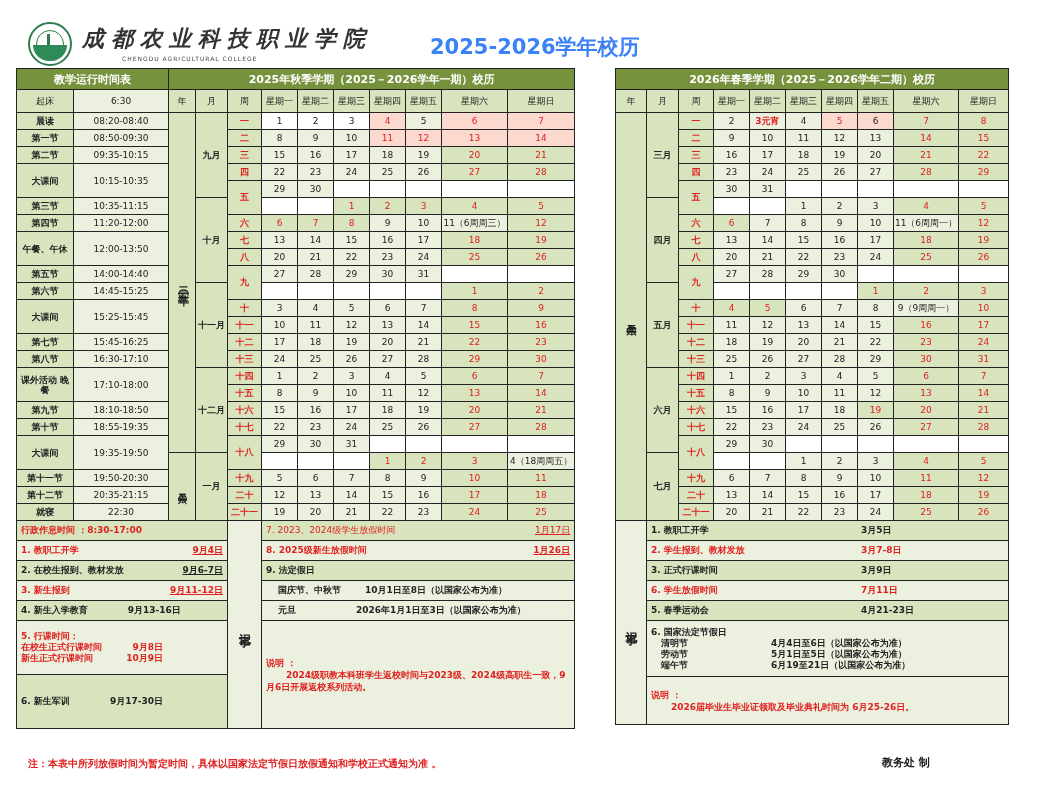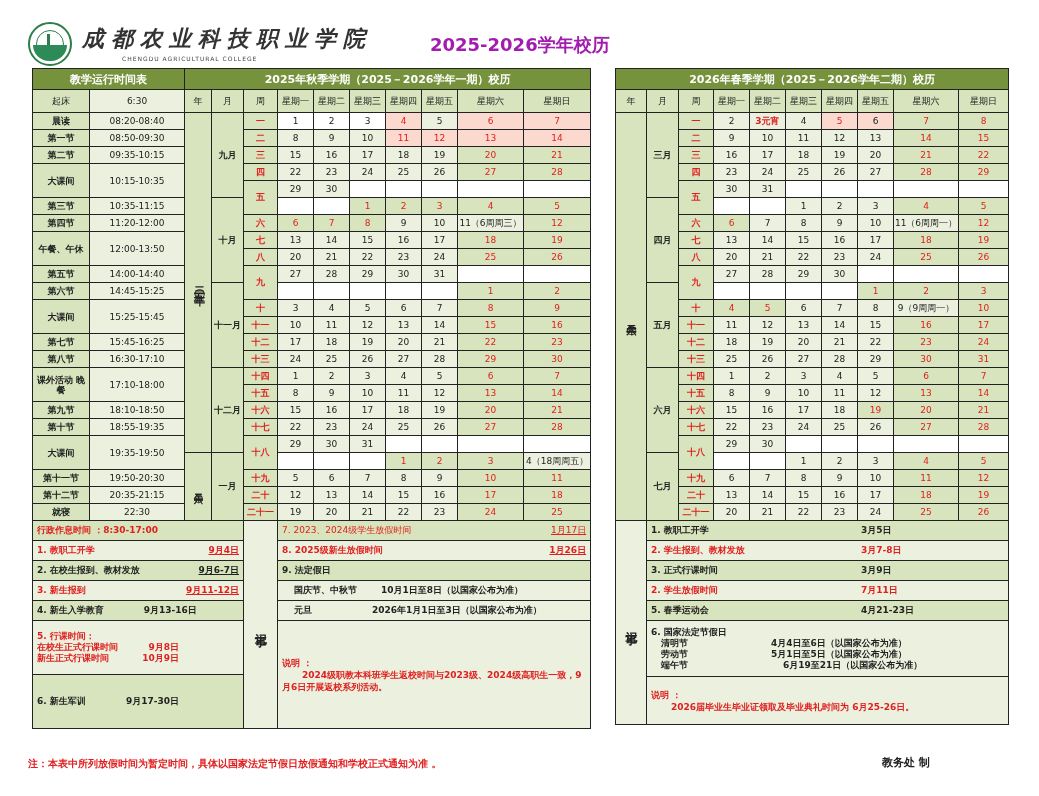--- a/index.html
+++ b/index.html
@@ -3,21 +3,21 @@
 <meta charset="utf-8">
 <style>
   * { box-sizing: border-box; margin: 0; padding: 0; }
   body { width: 1039px; height: 796px; background: #fff; font-family: "DejaVu Sans", sans-serif; position: relative; overflow: hidden; color: #222; }
   .logo { position: absolute; left: 28px; top: 22px; width: 44px; height: 44px; border-radius: 50%; border: 2px solid #2e7d4a; background: #fff; overflow: hidden; }
   .logo .inner { position: absolute; left: 6px; top: 6px; width: 28px; height: 28px; border-radius: 50%; border: 1px solid #2e7d4a; }
   .logo .bottom { position: absolute; left: 3px; bottom: 3px; width: 34px; height: 16px; background: #2e8b57; border-radius: 0 0 17px 17px; }
   .logo .wheat { position: absolute; left: 17px; top: 10px; width: 3px; height: 14px; background: #2e7d4a; }
   .college-cn { position: absolute; left: 82px; top: 24px; font-family: "DejaVu Serif", serif; font-size: 22px; font-weight: bold; letter-spacing: 7px; color: #333; font-style: italic; }
   .college-en { position: absolute; left: 122px; top: 55px; font-size: 6px; letter-spacing: 1px; color: #444; }
-  .doc-title { position: absolute; left: 430px; top: 33px; font-size: 18px; font-weight: bold; color: #a21caf; }
+  .doc-title { position: absolute; left: 430px; top: 33px; font-size: 21px; font-weight: bold; color: #3b82f6; }
 
   table { border-collapse: collapse; position: absolute; table-layout: fixed; }
   td, th { border: 1.5px solid #222; text-align: center; vertical-align: middle; font-size: 9px; height: 17px; padding: 0; overflow: hidden; white-space: nowrap; }
   .hdr { background: #76923c; color: #fff; font-size: 11px; font-weight: bold; height: 21px; }
   .colhead { background: #d7e4bd; font-weight: normal; font-size: 9px; height: 23px; }
   .lg { background: #d7e4bd; }
   .pale { background: #ebf1de; }
   .white { background: #fff; }
   .pink { background: #fbd9cf; }
   .red { color: #e02020; }
@@ -36,21 +36,21 @@
 
 <div class="logo">
     <div class="inner"></div>
     <div class="wheat"></div>
     <div class="bottom"></div>
   </div>
 <div class="college-cn">成都农业科技职业学院</div>
 <div class="college-en">CHENGDU AGRICULTURAL COLLEGE</div>
 <div class="doc-title">2025-2026学年校历</div>
 
-<table id="fall" style="left:32px; top:68px; width:472px;padding-left:48px;">
+<table id="fall" style="left:16px; top:68px; width:472px;padding-left:48px;">
   <colgroup>
     <col style="width:57px">
       <col style="width:95px">
       <col style="width:27px">
       <col style="width:32px">
       <col style="width:34px">
     <col style="width:36px">
       <col style="width:36px">
       <col style="width:36px">
       <col style="width:36px">
@@ -673,31 +673,31 @@
         <td class="pale vert" rowspan="8" style="text-align:center;font-size:12px">记事</td>
         <td class="lg" colspan="9" style="height:20px"><span class="bold" style="display:inline-block;width:210px"><span>1. 教职工开学</span></span><span class="bold">3月5日</span></td>
       </tr>
       <tr class="notes">
         <td class="pale note-red" colspan="9" style="height:20px"><span class="bold" style="display:inline-block;width:210px"><span>2. 学生报到、教材发放</span></span><span class="bold">3月7-8日</span></td>
       </tr>
       <tr class="notes">
         <td class="lg" colspan="9" style="height:20px"><span class="bold" style="display:inline-block;width:210px"><span>3. 正式行课时间</span></span><span class="bold">3月9日</span></td>
       </tr>
       <tr class="notes">
-        <td class="pale note-red" colspan="9" style="height:20px"><span class="bold" style="display:inline-block;width:210px"><span>2. 学生放假时间</span></span><span class="bold">7月11日</span></td>
+        <td class="pale note-red" colspan="9" style="height:20px"><span class="bold" style="display:inline-block;width:210px"><span>6. 学生放假时间</span></span><span class="bold">7月11日</span></td>
       </tr>
       <tr class="notes">
         <td class="lg" colspan="9" style="height:20px"><span class="bold" style="display:inline-block;width:210px"><span>5. 春季运动会</span></span><span class="bold">4月21-23日</span></td>
       </tr>
       <tr class="notes">
         <td class="pale" colspan="9" style="height:56px;line-height:11px">
           <div class="bold">6. 国家法定节假日</div>
           <div class="bold" style="padding-left:10px"><span style="display:inline-block;width:110px">清明节</span><span>4月4日至6日（以国家公布为准）</span></div>
           <div class="bold" style="padding-left:10px"><span style="display:inline-block;width:110px">劳动节</span><span>5月1日至5日（以国家公布为准）</span></div>
-          <div class="bold" style="padding-left:10px"><span style="display:inline-block;width:122px">端午节</span><span>6月19至21日（以国家公布为准）</span></div>
+          <div class="bold" style="padding-left:10px"><span style="display:inline-block;width:110px">端午节</span><span>6月19至21日（以国家公布为准）</span></div>
         </td>
       </tr>
       <tr class="notes">
         <td class="pale note-red" colspan="9" style="height:48px;line-height:12px">
           <div class="bold">说明 ：</div>
           <div class="bold" style="padding-left:20px">2026届毕业生毕业证领取及毕业典礼时间为 6月25-26日。</div>
         </td>
       </tr>
     </tbody>
 </table>

